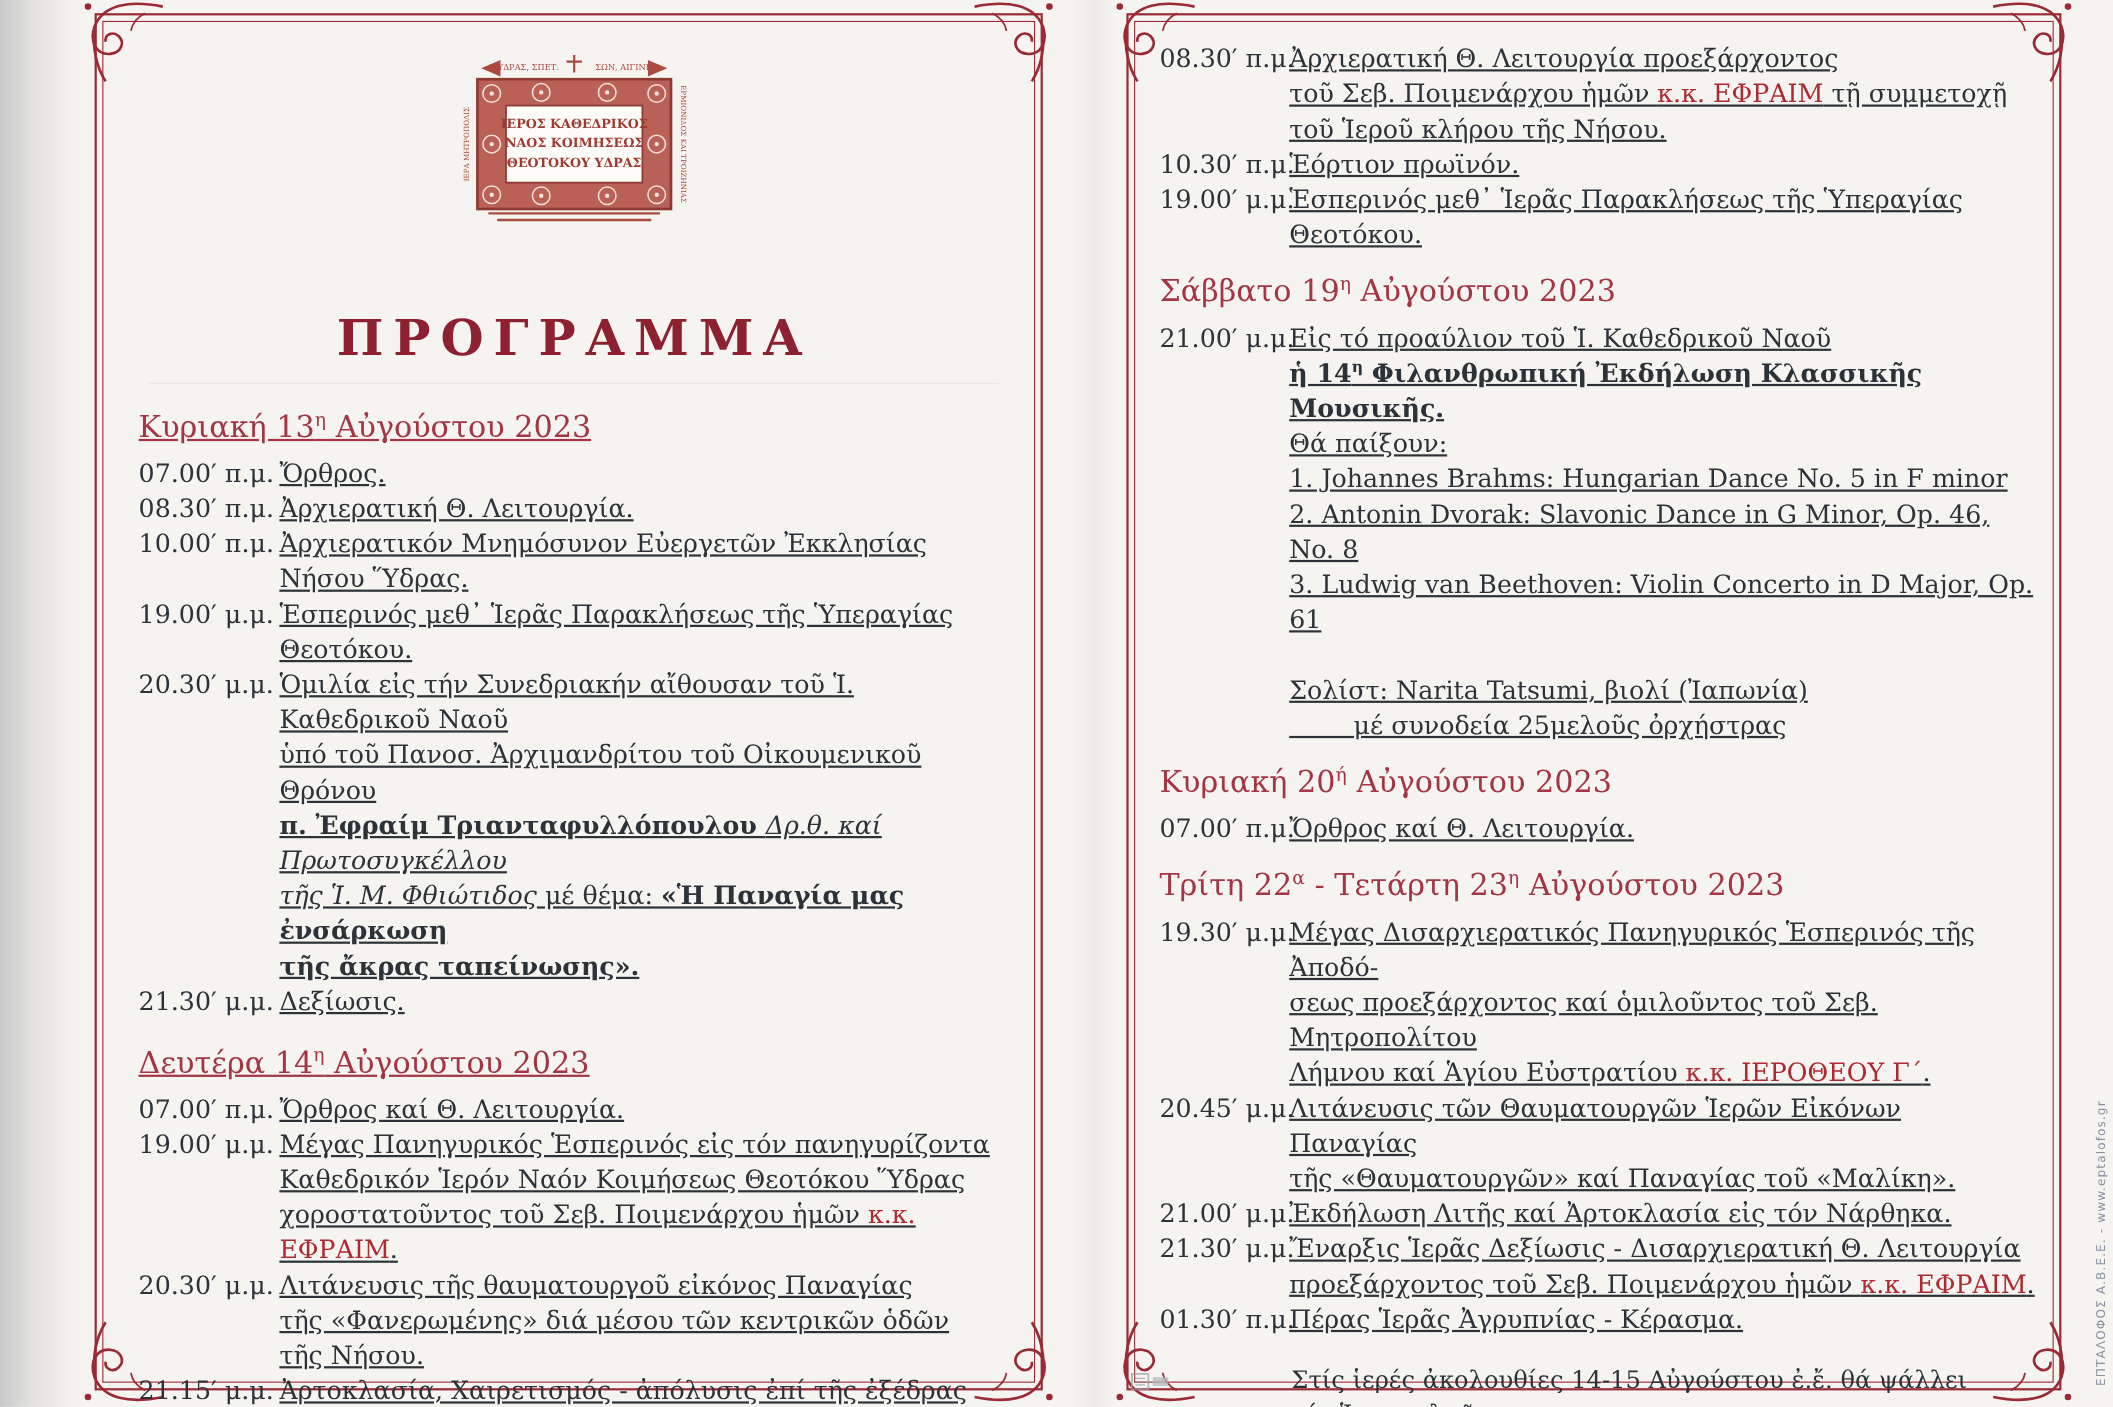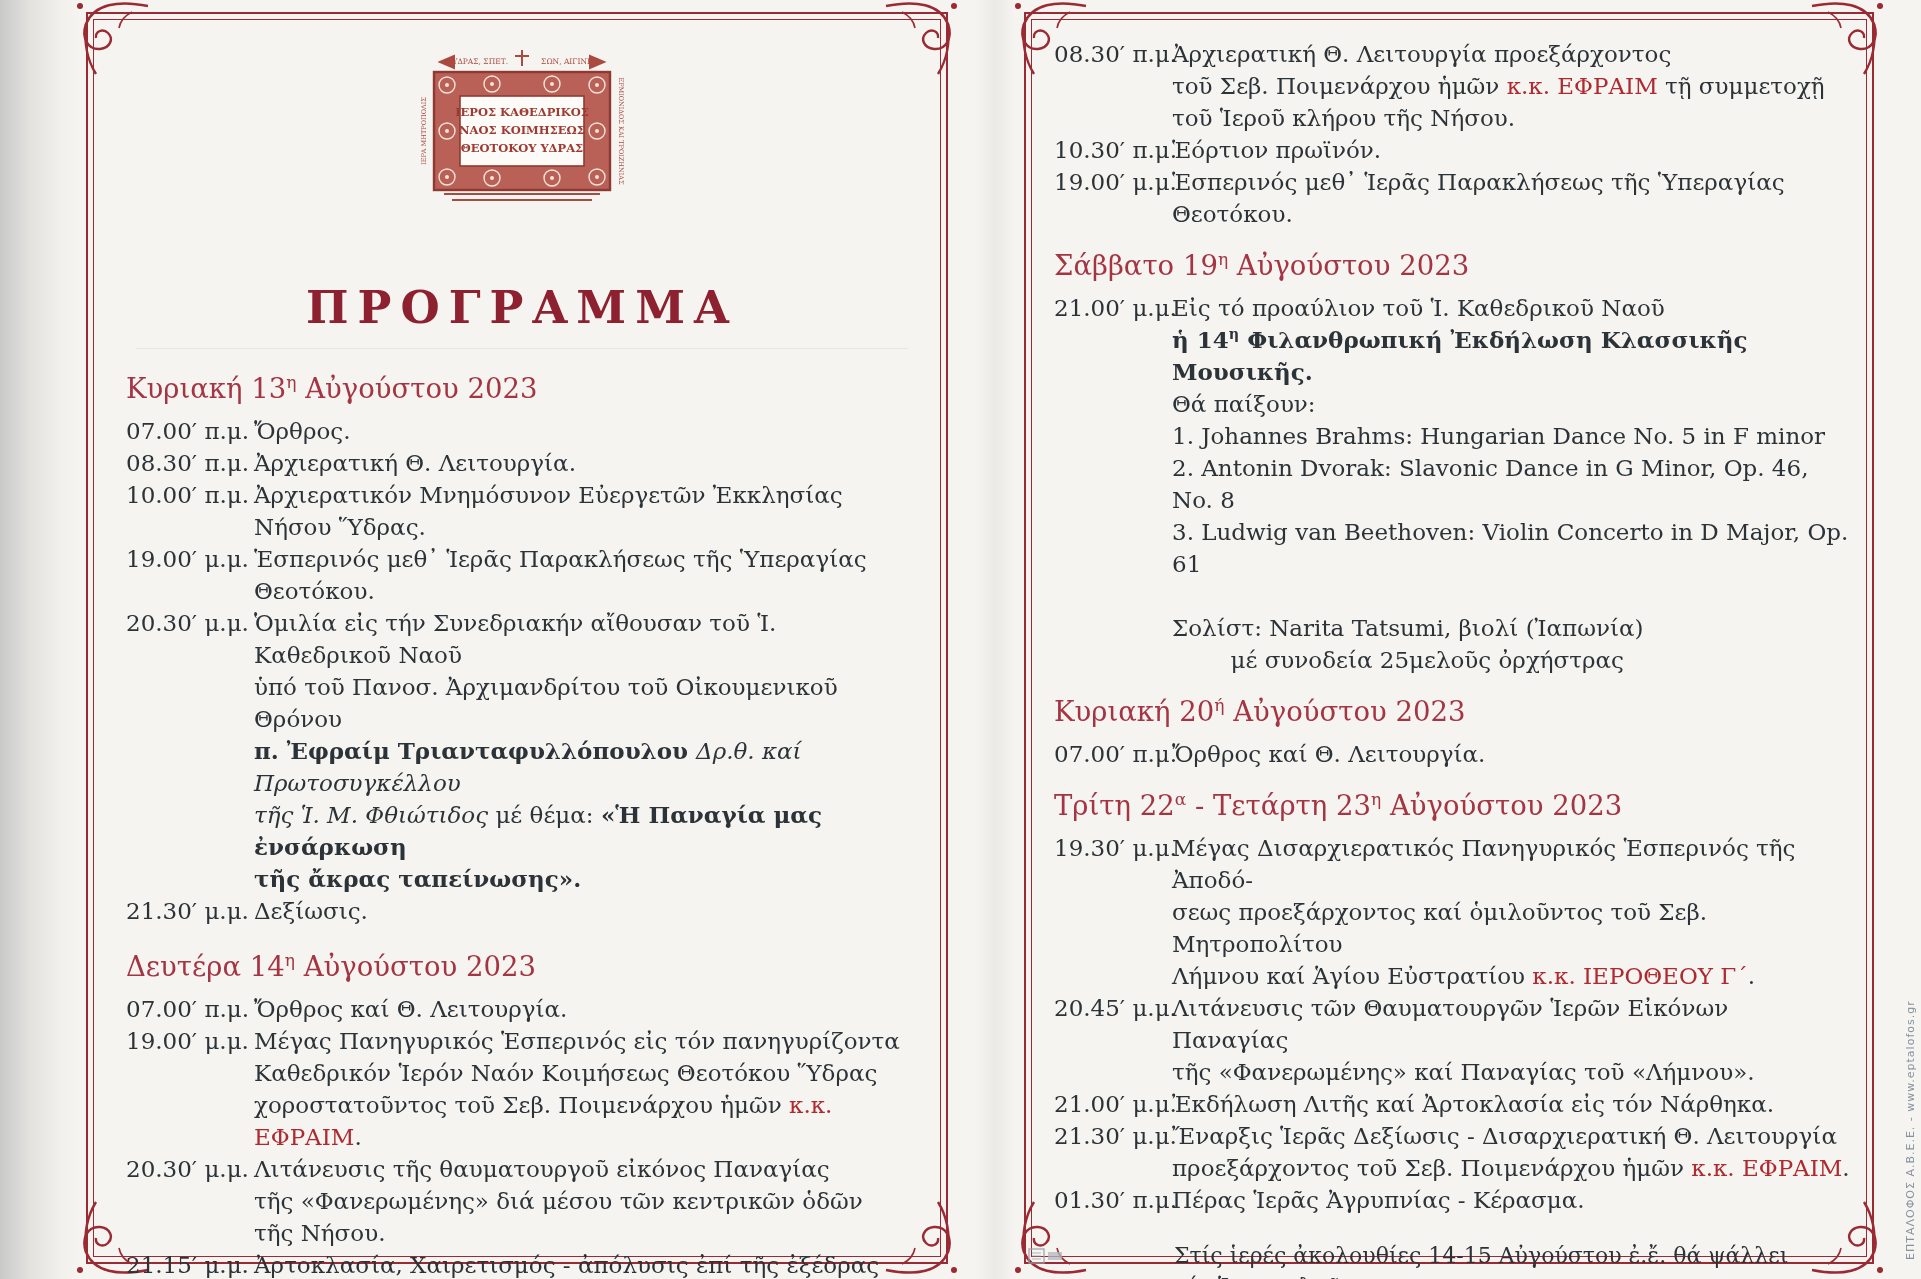--- a/index.html
+++ b/index.html
@@ -40,27 +40,27 @@
     text-align:center;margin-top:68px;
     font-size:45px;font-weight:bold;letter-spacing:9px;
     color:var(--title,#8d2130);line-height:52px;
   }
   .crease{height:1px;background:rgba(60,55,50,0.07);margin:14px 10px 0 10px;}
 
   .sec-h{
     text-align:left;color:var(--heading,#a43543);
     font-size:27.5px;line-height:34px;margin:20px 0 10px 0;
   }
-  #page1 .sec-h{margin-top:22px;}
+  #page1 .sec-h{margin-top:22px;text-decoration:underline;}
   #page2 .sec-h{margin-top:18px;}
 
   .entry{display:flex;font-size:23px;line-height:32px;}
   .time{flex:none;width:128px;white-space:nowrap;}
   #page2 .time{width:118px;}
-  .desc{flex:1;}
+  .desc{flex:1;text-decoration:underline;}
 
   .sup{font-size:0.62em;vertical-align:super;line-height:0;}
   .b{font-weight:bold;}
   .i{font-style:italic;}
   .r{color:var(--red,#ae2a31);}
 
   
   .footer{display:flex;margin-top:24px;font-size:22px;line-height:31px;}
   .censer-col{flex:none;width:92px;padding-top:26px;text-align:center;}
   .footer-text{flex:1;}
@@ -283,21 +283,21 @@
     </div>
 
     <div>
       <div class="sec-h"><span>Τρίτη 22</span><span class="sup">α</span><span> - Τετάρτη 23</span><span class="sup">η</span><span> Αὐγούστου 2023</span></div>
       <div class="entry">
           <div class="time">19.30′ μ.μ.</div>
           <div class="desc"><span>Μέγας Δισαρχιερατικός Πανηγυρικός Ἑσπερινός τῆς Ἀποδό-</span><br><span>σεως προεξάρχοντος καί ὁμιλοῦντος τοῦ Σεβ. Μητροπολίτου</span><br><span>Λήμνου καί Ἁγίου Εὐστρατίου </span><span class="r">κ.κ. ΙΕΡΟΘΕΟΥ Γ΄</span><span>.</span></div>
         </div>
       <div class="entry">
           <div class="time">20.45′ μ.μ.</div>
-          <div class="desc"><span>Λιτάνευσις τῶν Θαυματουργῶν Ἱερῶν Εἰκόνων Παναγίας</span><br><span>τῆς «Φανερωμένης» καί Παναγίας τοῦ «Λήμνου».</span></div>
+          <div class="desc"><span>Λιτάνευσις τῶν Θαυματουργῶν Ἱερῶν Εἰκόνων Παναγίας</span><br><span>τῆς «Θαυματουργῶν» καί Παναγίας τοῦ «Μαλίκη».</span></div>
         </div>
       <div class="entry">
           <div class="time">21.00′ μ.μ.</div>
           <div class="desc"><span>Ἐκδήλωση Λιτῆς καί Ἀρτοκλασία εἰς τόν Νάρθηκα.</span></div>
         </div>
       <div class="entry">
           <div class="time">21.30′ μ.μ.</div>
           <div class="desc"><span>Ἔναρξις Ἱερᾶς Δεξίωσις - Δισαρχιερατική Θ. Λειτουργία</span><br><span>προεξάρχοντος τοῦ Σεβ. Ποιμενάρχου ἡμῶν </span><span class="r">κ.κ. ΕΦΡΑΙΜ</span><span>.</span></div>
         </div>
       <div class="entry">

